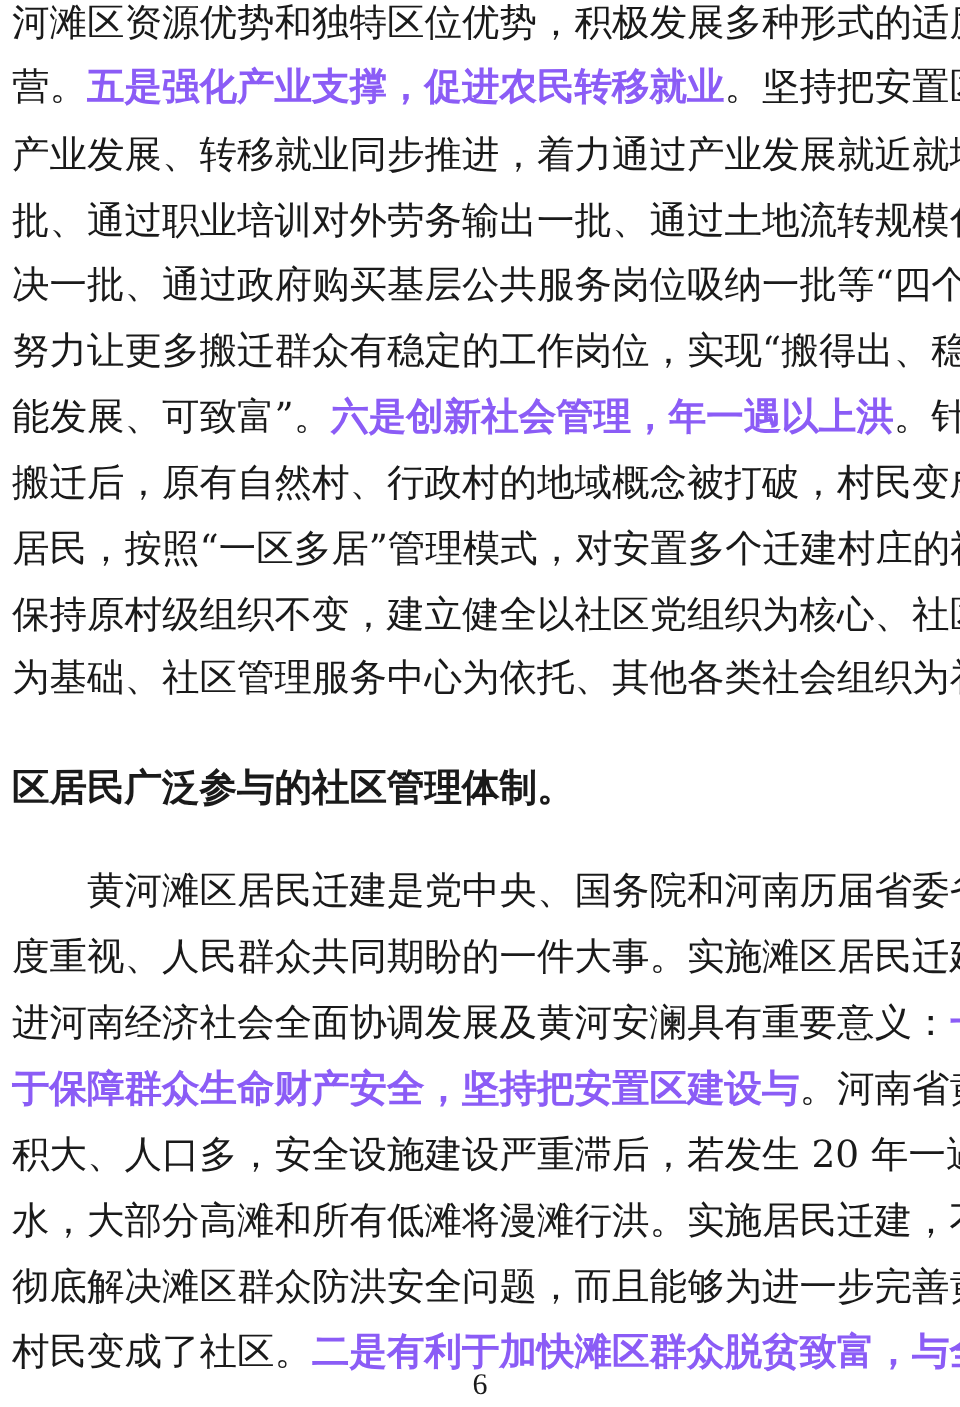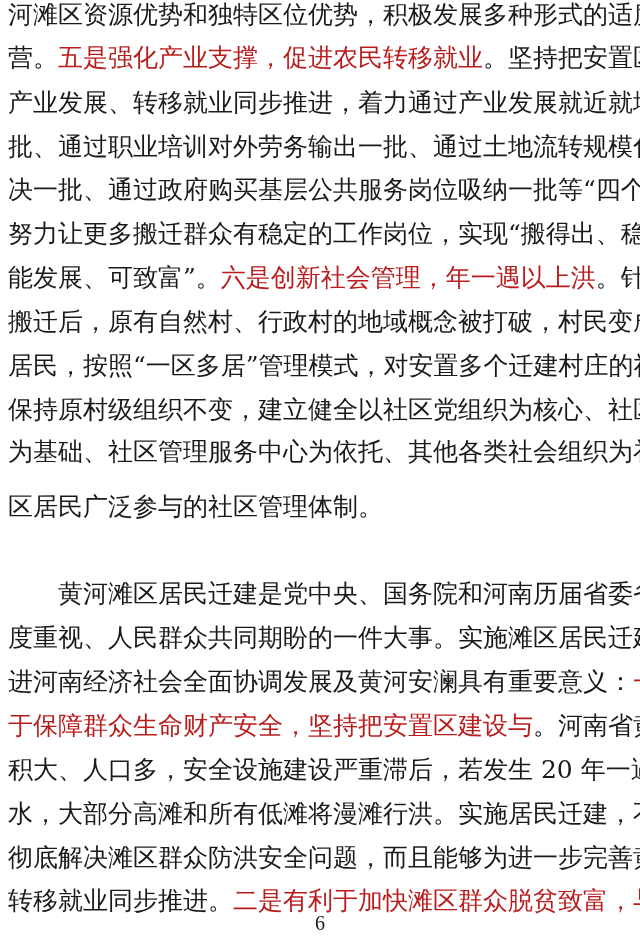--- a/index.html
+++ b/index.html
@@ -14,21 +14,21 @@
       font-family: "DejaVu Serif", "Liberation Serif", serif;
       font-size: 25px;
       color: #1a1a1a;
       white-space: nowrap;
       text-align: justify;
       text-align-last: justify;
       letter-spacing: 0px;
     }
     .line.last { text-align-last: left; }
     .line.indent { left: 58px; width: 570px; }
-    .b { font-weight: normal; color: #b91c1c; margin-top: 42px; }
+    .b { font-weight: bold; color: #8b5cf6; margin-top: 42px; }
     .heading {
       position: absolute;
       left: 52px;
       top: 525px;
       height: 32px;
       line-height: 32px;
       font-family: "DejaVu Sans", "Liberation Sans", sans-serif;
       font-weight: bold;
       font-size: 24px;
       color: #111111;
@@ -54,26 +54,26 @@
       <div class="line" style="top: 43px;"><span>营。</span><span class="b">五是强化产业支撑，促进农民转移就业</span><span>。坚持把安置区建设与</span></div>
       <div class="line" style="top: 88px;"><span>产业发展、转移就业同步推进，着力通过产业发展就近就地转移一</span></div>
       <div class="line" style="top: 132px;"><span>批、通过职业培训对外劳务输出一批、通过土地流转规模化经营解</span></div>
       <div class="line" style="top: 175px;"><span>决一批、通过政府购买基层公共服务岗位吸纳一批等“四个一批”，</span></div>
       <div class="line" style="top: 219px;"><span>努力让更多搬迁群众有稳定的工作岗位，实现“搬得出、稳得住、</span></div>
       <div class="line" style="top: 263px;"><span>能发展、可致富”。</span><span class="b">六是创新社会管理，年一遇以上洪</span><span>。针对居民</span></div>
       <div class="line" style="top: 307px;"><span>搬迁后，原有自然村、行政村的地域概念被打破，村民变成了社区</span></div>
       <div class="line" style="top: 351px;"><span>居民，按照“一区多居”管理模式，对安置多个迁建村庄的社区，</span></div>
       <div class="line" style="top: 395px;"><span>保持原村级组织不变，建立健全以社区党组织为核心、社区居委会</span></div>
       <div class="line" style="top: 437px;"><span>为基础、社区管理服务中心为依托、其他各类社会组织为补充、社</span></div>
-      <div class="line last" style="top: 492px;"><span>区居民广泛参与的社区管理体制。</span></div>
+      <div class="line last" style="top: 510px; font-weight: bold;"><span>区居民广泛参与的社区管理体制。</span></div>
     </div>
   <div id="para2">
       <div class="line indent" style="top: 579px;"><span>黄河滩区居民迁建是党中央、国务院和河南历届省委省政府高</span></div>
       <div class="line" style="top: 623px;"><span>度重视、人民群众共同期盼的一件大事。实施滩区居民迁建，对促</span></div>
       <div class="line" style="top: 667px;"><span>进河南经济社会全面协调发展及黄河安澜具有重要意义：</span><span class="b">一是有利</span></div>
       <div class="line" style="top: 711px;"><span class="b">于保障群众生命财产安全，坚持把安置区建设与</span><span>。河南省黄河滩区面</span></div>
       <div class="line" style="top: 755px;"><span>积大、人口多，安全设施建设严重滞后，若发生 20 年一遇以上洪</span></div>
       <div class="line" style="top: 799px;"><span>水，大部分高滩和所有低滩将漫滩行洪。实施居民迁建，不仅能够</span></div>
       <div class="line" style="top: 843px;"><span>彻底解决滩区群众防洪安全问题，而且能够为进一步完善黄河下游</span></div>
-      <div class="line" style="top: 886px;"><span>转移就业同步推进。</span><span class="b">二是有利于加快滩区群众脱贫致富，与全省同</span></div>
+      <div class="line" style="top: 886px;"><span>村民变成了社区。</span><span class="b">二是有利于加快滩区群众脱贫致富，与全省同</span></div>
     </div>
   <div class="pagenum">6</div>
 </div>
 
 </body></html>

